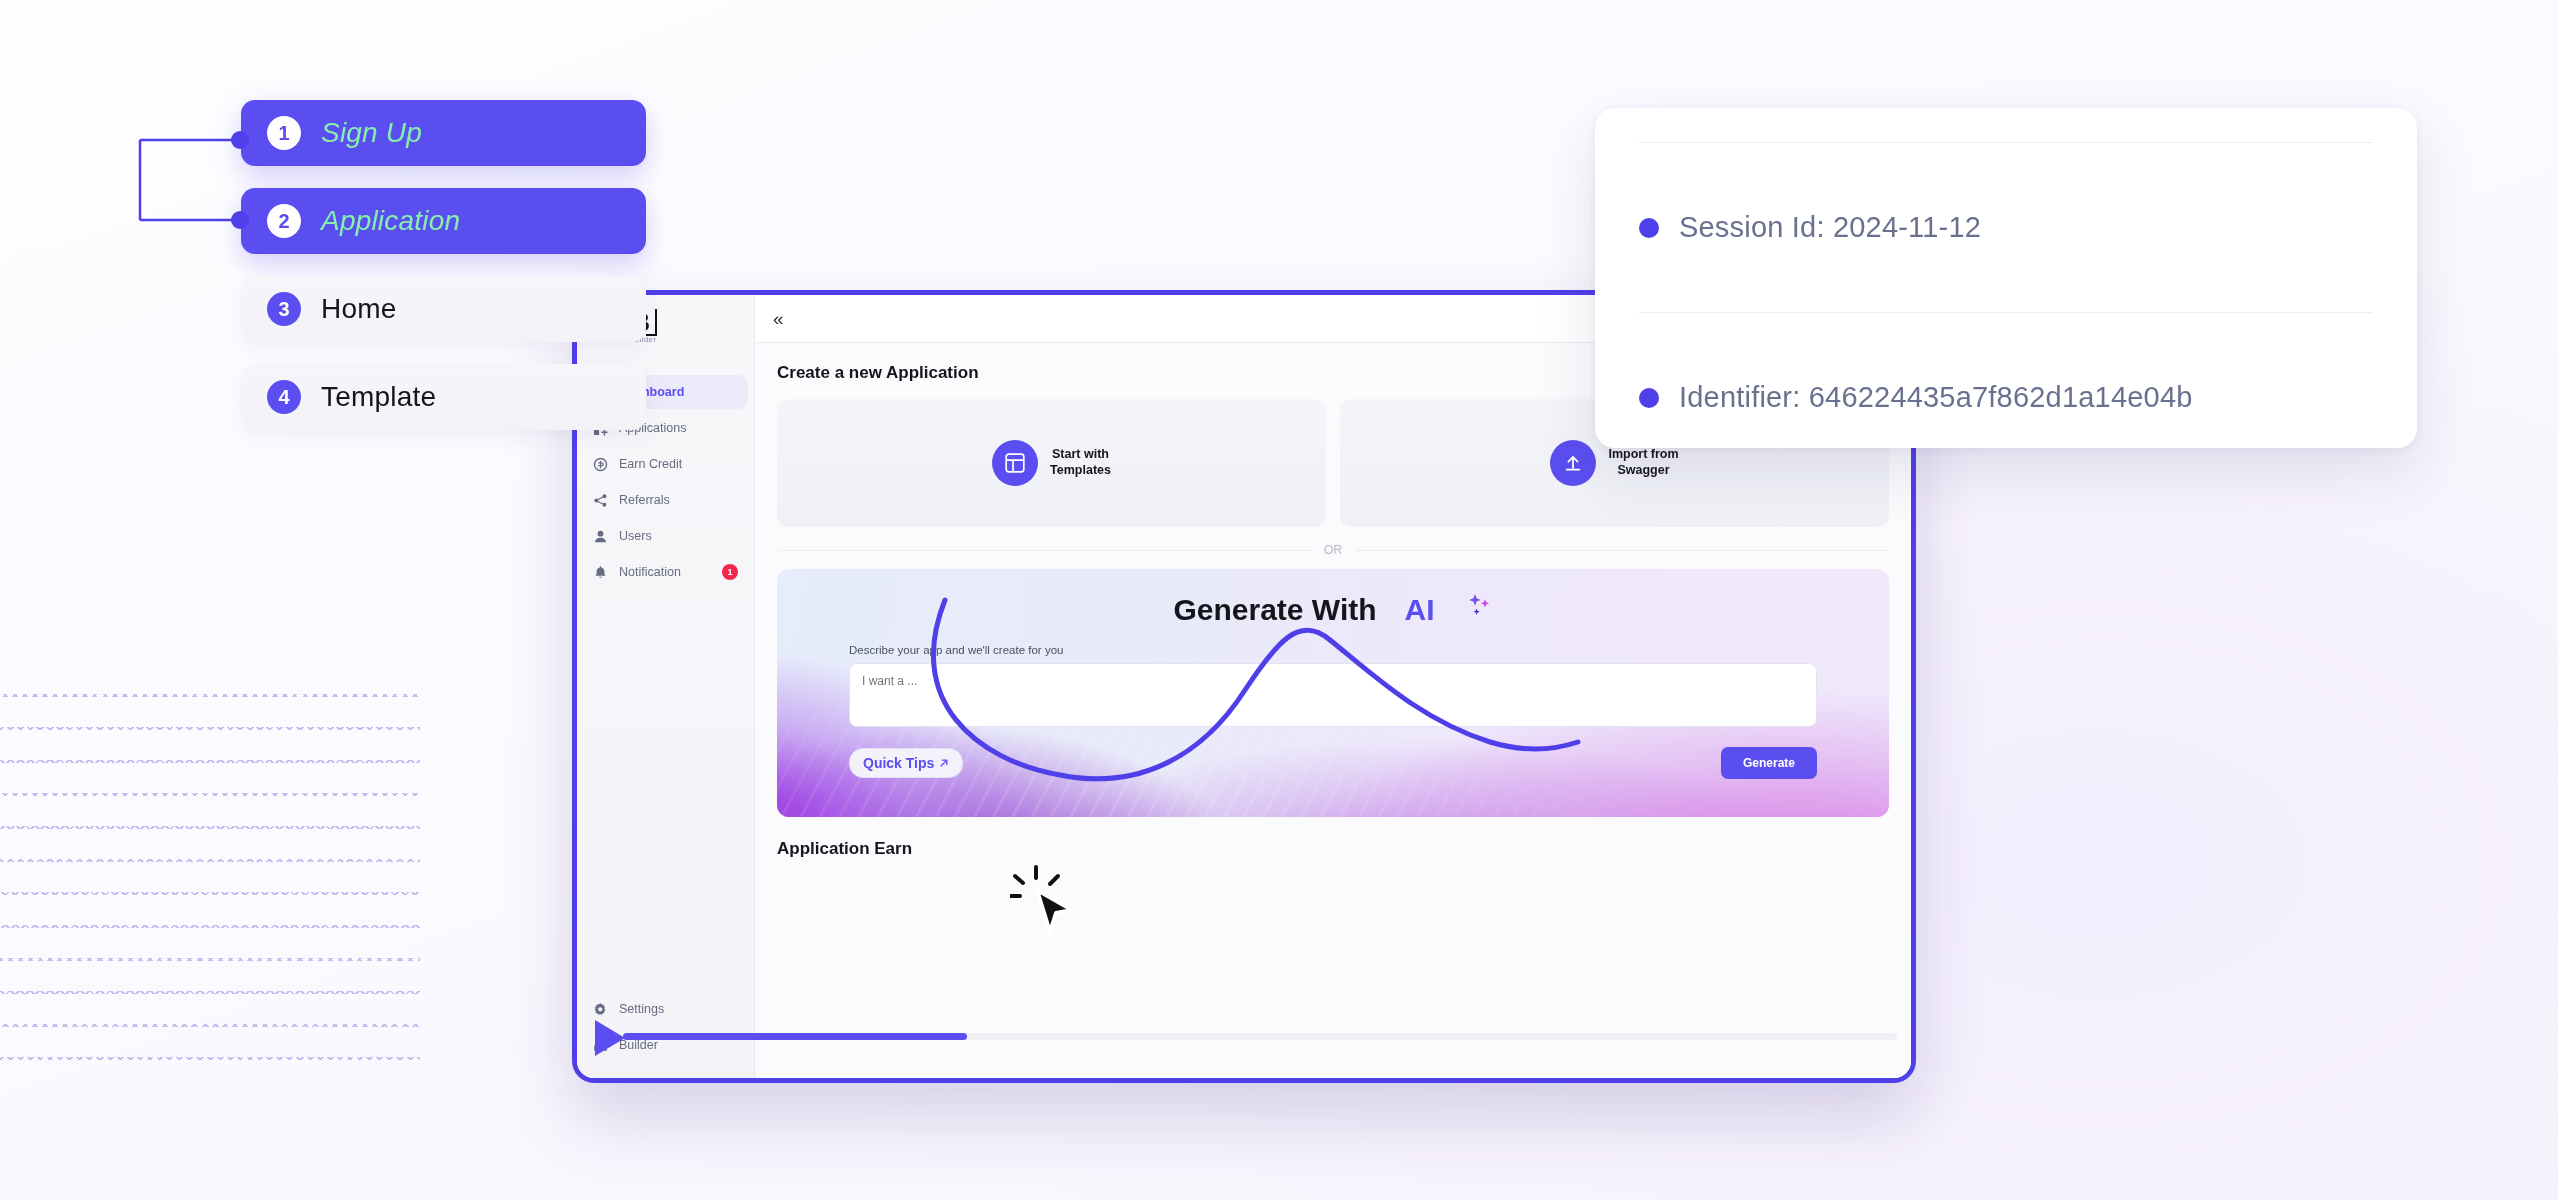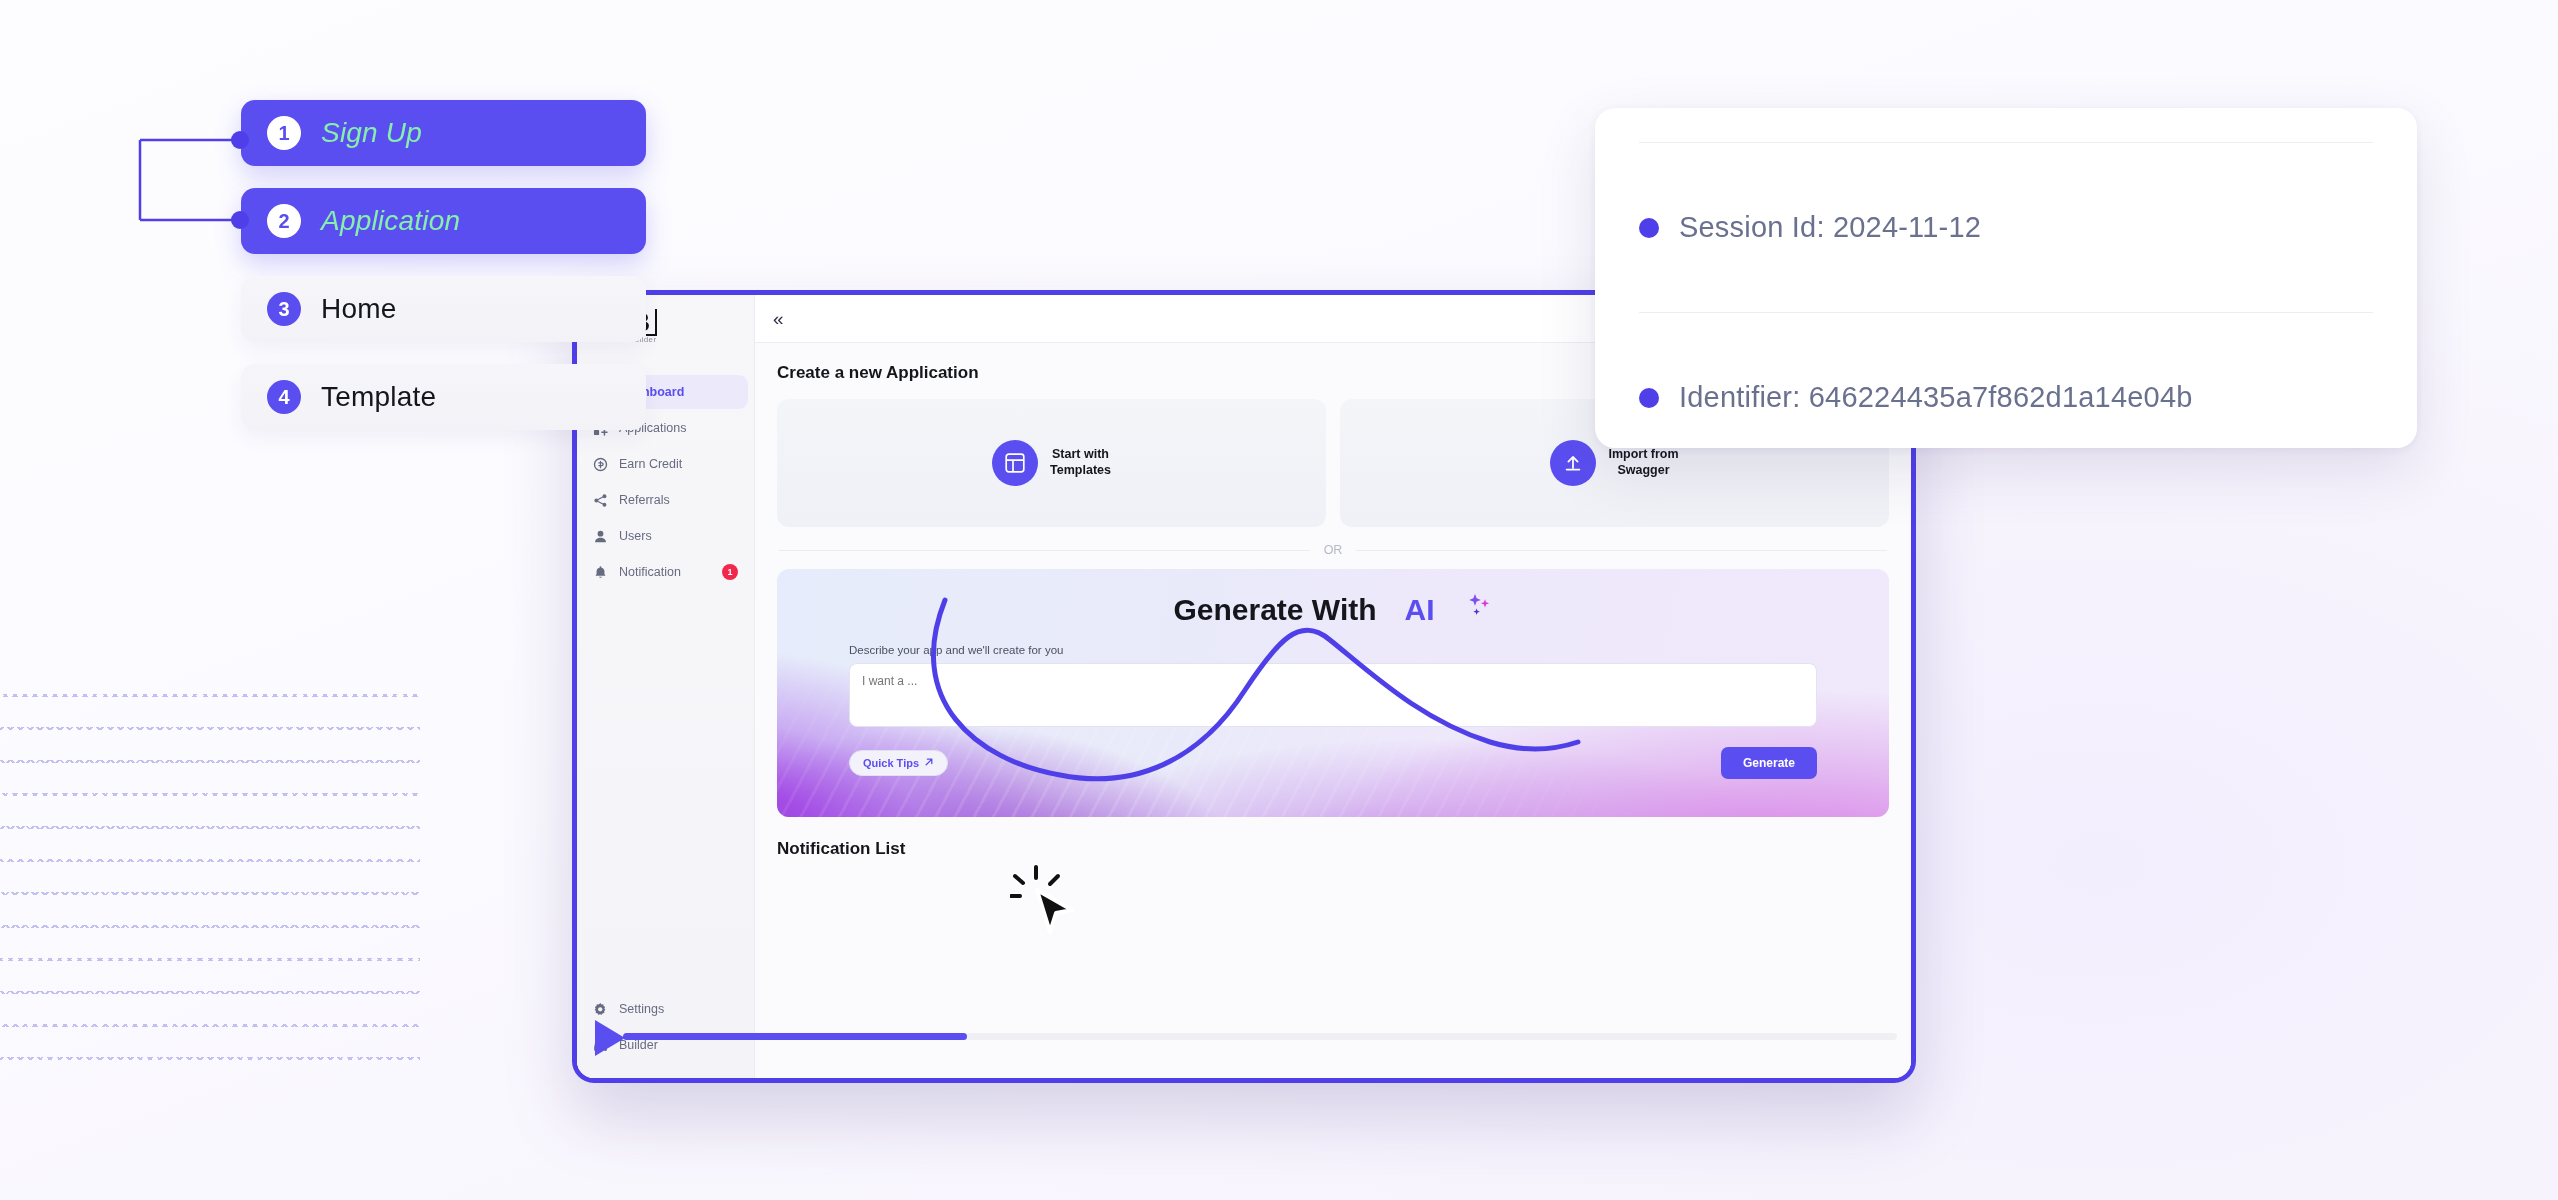--- a/index.html
+++ b/index.html
@@ -183,21 +183,21 @@
   #gen-sub { font-size:11.5px; color:#4a4f63; margin: 16px 0 7px; }
   #prompt {
     background:#fff; border:1px solid #e4e2f0; border-radius:8px;
     height: 64px; padding: 10px 12px;
     font-size:12px; color:#9a9db0; font-family:"Liberation Sans", sans-serif;
     width:100%; resize:none; outline:none;
   }
   #gen-actions { display:flex; align-items:center; justify-content:space-between; margin-top: 20px; }
   #quick-tips {
     background:#f3f2fb; border:1px solid #e2e0f2; color:#5b4ef0;
-    border-radius: 14px; padding: 6px 13px; font-size:11px; font-weight:700;
+    border-radius: 14px; padding: 6px 13px; font-size:14px; font-weight:700;
     display:flex; align-items:center; gap:5px;
   }
   #generate-btn {
     background:#5b4ef0; color:#fff; border:none; border-radius:7px;
     padding: 9px 22px; font-size:12px; font-weight:600;
     font-family:"Liberation Sans", sans-serif;
   }
   #app-list-title { font-size:17px; font-weight:700; color:#14161c; margin-top: 22px; }
   #play-btn {
     position:absolute; left: 18px; bottom: 22px; z-index:31;
@@ -440,21 +440,21 @@
                     <svg width="10" height="10" viewBox="0 0 10 10">
                         <path d="M2.2 7.8L7.8 2.2M3.4 2.2h4.4v4.4" stroke="#5b4ef0" stroke-width="1.3" fill="none" stroke-linecap="round" stroke-linejoin="round"></path>
                       </svg>
                   </span>
                 </span>
                 <button id="generate-btn">Generate</button>
               </div>
             </div>
           </div>
 
-          <div id="app-list-title">Notification List</div>
+          <div id="app-list-title">Application Earn</div>
         </div>
       </section>
 
       <div id="play-btn"></div>
       <div id="track">
         <div id="track-fill" style="width: 27%;"></div>
       </div>
     </div>
   </div>
 

